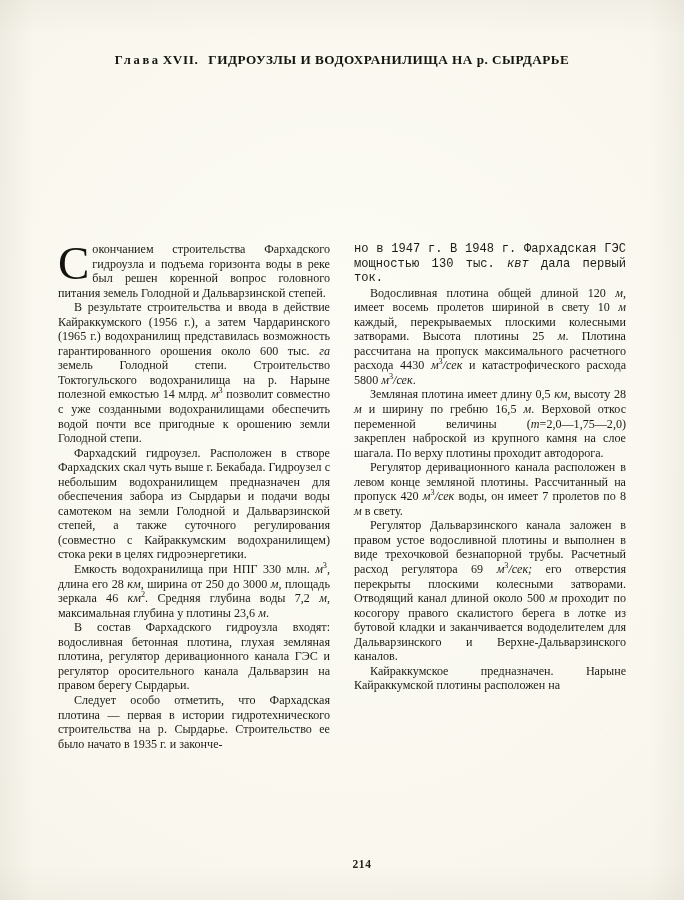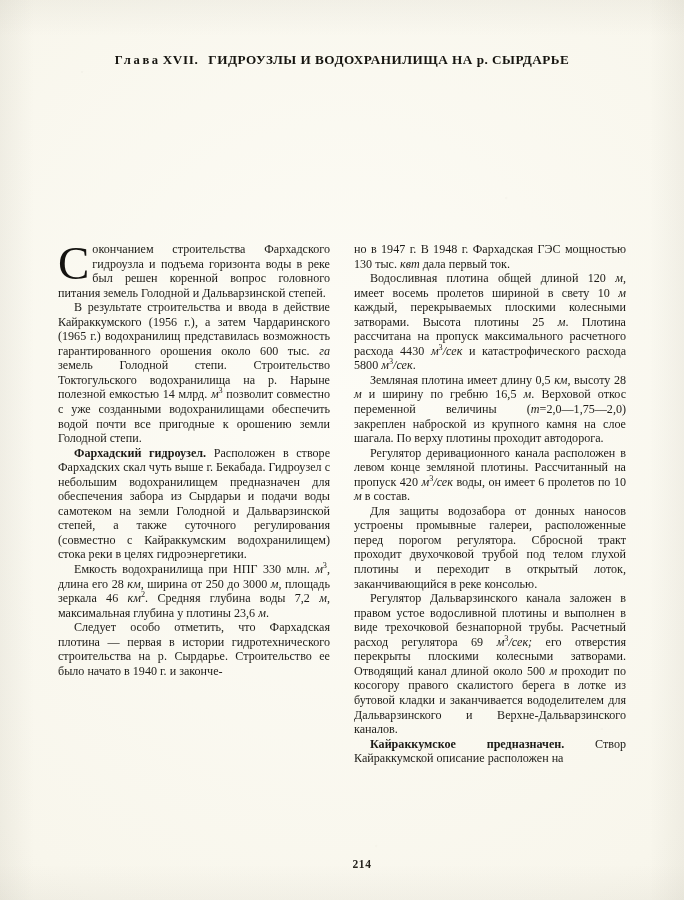--- a/index.html
+++ b/index.html
@@ -87,37 +87,37 @@
     hyphens: manual;
     color: #1c1b17;
   }
   .col-left  { left: 0; }
   .col-right { left: 296px; }
 
   .col p {
     margin: 0;
     text-indent: 16px;
   }
-  .col p.noindent { text-indent: 0; }
+  .col p.noindent { text-indent: 0; font-family: Liberation Mono, monospace; }
 
   
   .dropcap {
     float: left;
     font-family: "Liberation Serif", "DejaVu Serif", serif;
     font-size: 47px;
     line-height: 36px;
     font-weight: normal;
     padding: 2px 3px 0 0;
     margin-top: 1px;
     color: #141310;
   }
   .col p.has-dropcap { text-indent: 0; }
 
   .run-in {
-    font-weight: bold;
+    font-weight: normal;
   }
   .ital {
     font-style: italic;
   }
   sup {
     font-size: 0.68em;
     vertical-align: super;
     line-height: 0;
   }
 
@@ -166,41 +166,41 @@
 
       <p class="has-dropcap"><span class="dropcap">С</span><span>окончанием строительства Фархадского гидроузла и подъема горизонта воды в реке был решен коренной вопрос головного питания земель Голодной и Дальварзинской степей.</span></p>
 
       <p><span>В результате строительства и ввода в действие Кайраккумского (1956 г.), а затем Чардаринского (1965 г.) водохранилищ представилась возможность гарантированного орошения около 600 тыс. </span><span class="ital">га</span><span> земель Голодной степи. Строительство Токтогульского водохранилища на р. Нарыне полезной емкостью 14 млрд. </span><span class="ital">м</span><sup>3</sup><span> позволит совместно с уже созданными водохранилищами обеспечить водой почти все пригодные к орошению земли Голодной степи.</span></p>
 
 
       <p><span class="run-in">Фархадский гидроузел.</span><span> Расположен в створе Фархадских скал чуть выше г. Бекабада. Гидроузел с небольшим водохранилищем предназначен для обеспечения забора из Сырдарьи и подачи воды самотеком на земли Голодной и Дальварзинской степей, а также суточного регулирования (совместно с Кайраккумским водохранилищем) стока реки в целях гидроэнергетики.</span></p>
 
       <p><span>Емкость водохранилища при НПГ 330 млн. </span><span class="ital">м</span><sup>3</sup><span>, длина его 28 </span><span class="ital">км</span><span>, ширина от 250 до 3000 </span><span class="ital">м</span><span>, площадь зеркала 46 </span><span class="ital">км</span><sup>2</sup><span>. Средняя глубина воды 7,2 </span><span class="ital">м</span><span>, максимальная глубина у плотины 23,6 </span><span class="ital">м</span><span>.</span></p>
 
-
-      <p><span>Следует особо отметить, что Фархадская плотина — первая в истории гидротехнического строительства на р. Сырдарье. Строительство ее было начато в 1940 г. и законче-</span></p>
+      <p><span>В состав Фархадского гидроузла входят: водосливная бетонная плотина, глухая земляная плотина, регулятор деривационного канала ГЭС и регулятор оросительного канала Дальварзин на правом берегу Сырдарьи.</span></p>
+
+      <p><span>Следует особо отметить, что Фархадская плотина — первая в истории гидротехнического строительства на р. Сырдарье. Строительство ее было начато в 1935 г. и законче-</span></p>
 
     </div>
 
     <div class="col col-right">
 
       <p class="noindent"><span>но в 1947 г. В 1948 г. Фархадская ГЭС мощностью 130 тыс. </span><span class="ital">квт</span><span> дала первый ток.</span></p>
 
       <p><span>Водосливная плотина общей длиной 120 </span><span class="ital">м</span><span>, имеет восемь пролетов шириной в свету 10 </span><span class="ital">м</span><span> каждый, перекрываемых плоскими колесными затворами. Высота плотины 25 </span><span class="ital">м</span><span>. Плотина рассчитана на пропуск максимального расчетного расхода 4430 </span><span class="ital">м</span><sup>3</sup><span class="ital">/сек</span><span> и катастрофического расхода 5800 </span><span class="ital">м</span><sup>3</sup><span class="ital">/сек</span><span>.</span></p>
 
       <p><span>Земляная плотина имеет длину 0,5 </span><span class="ital">км</span><span>, высоту 28 </span><span class="ital">м</span><span> и ширину по гребню 16,5 </span><span class="ital">м</span><span>. Верховой откос переменной величины (</span><span class="ital">m</span><span>=2,0—1,75—2,0) закреплен наброской из крупного камня на слое шагала. По верху плотины проходит автодорога.</span></p>
 
-      <p><span>Регулятор деривационного канала расположен в левом конце земляной плотины. Рассчитанный на пропуск 420 </span><span class="ital">м</span><sup>3</sup><span class="ital">/сек</span><span> воды, он имеет 6 пролетов по 10 </span><span class="ital">м</span><span> в состав.</span></p>
-
-      <p><span>Для защиты водозабора от донных наносов устроены промывные галереи, расположенные перед порогом регулятора. Сбросной тракт проходит двухочковой трубой под телом глухой плотины и переходит в открытый лоток, заканчивающийся в реке консолью.</span></p>
+      <p><span>Регулятор деривационного канала расположен в левом конце земляной плотины. Рассчитанный на пропуск 420 </span><span class="ital">м</span><sup>3</sup><span class="ital">/сек</span><span> воды, он имеет 7 пролетов по 8 </span><span class="ital">м</span><span> в свету.</span></p>
+
 
       <p><span>Регулятор Дальварзинского канала заложен в правом устое водосливной плотины и выполнен в виде трехочковой безнапорной трубы. Расчетный расход регулятора 69 </span><span class="ital">м</span><sup>3</sup><span class="ital">/сек;</span><span> его отверстия перекрыты плоскими колесными затворами. Отводящий канал длиной около 500 </span><span class="ital">м</span><span> проходит по косогору правого скалистого берега в лотке из бутовой кладки и заканчивается вододелителем для Дальварзинского и Верхне-Дальварзинского каналов.</span></p>
 
 
-      <p><span class="run-in">Кайраккумское предназначен.</span><span> Створ Кайраккумской описание расположен на</span></p>
+      <p><span class="run-in">Кайраккумское предназначен.</span><span> Нарыне Кайраккумской плотины расположен на</span></p>
 
     </div>
   </div>
 
   <div class="folio">214</div>
 
   <div class="speckle"></div>
 </div>
 
 </body></html>

